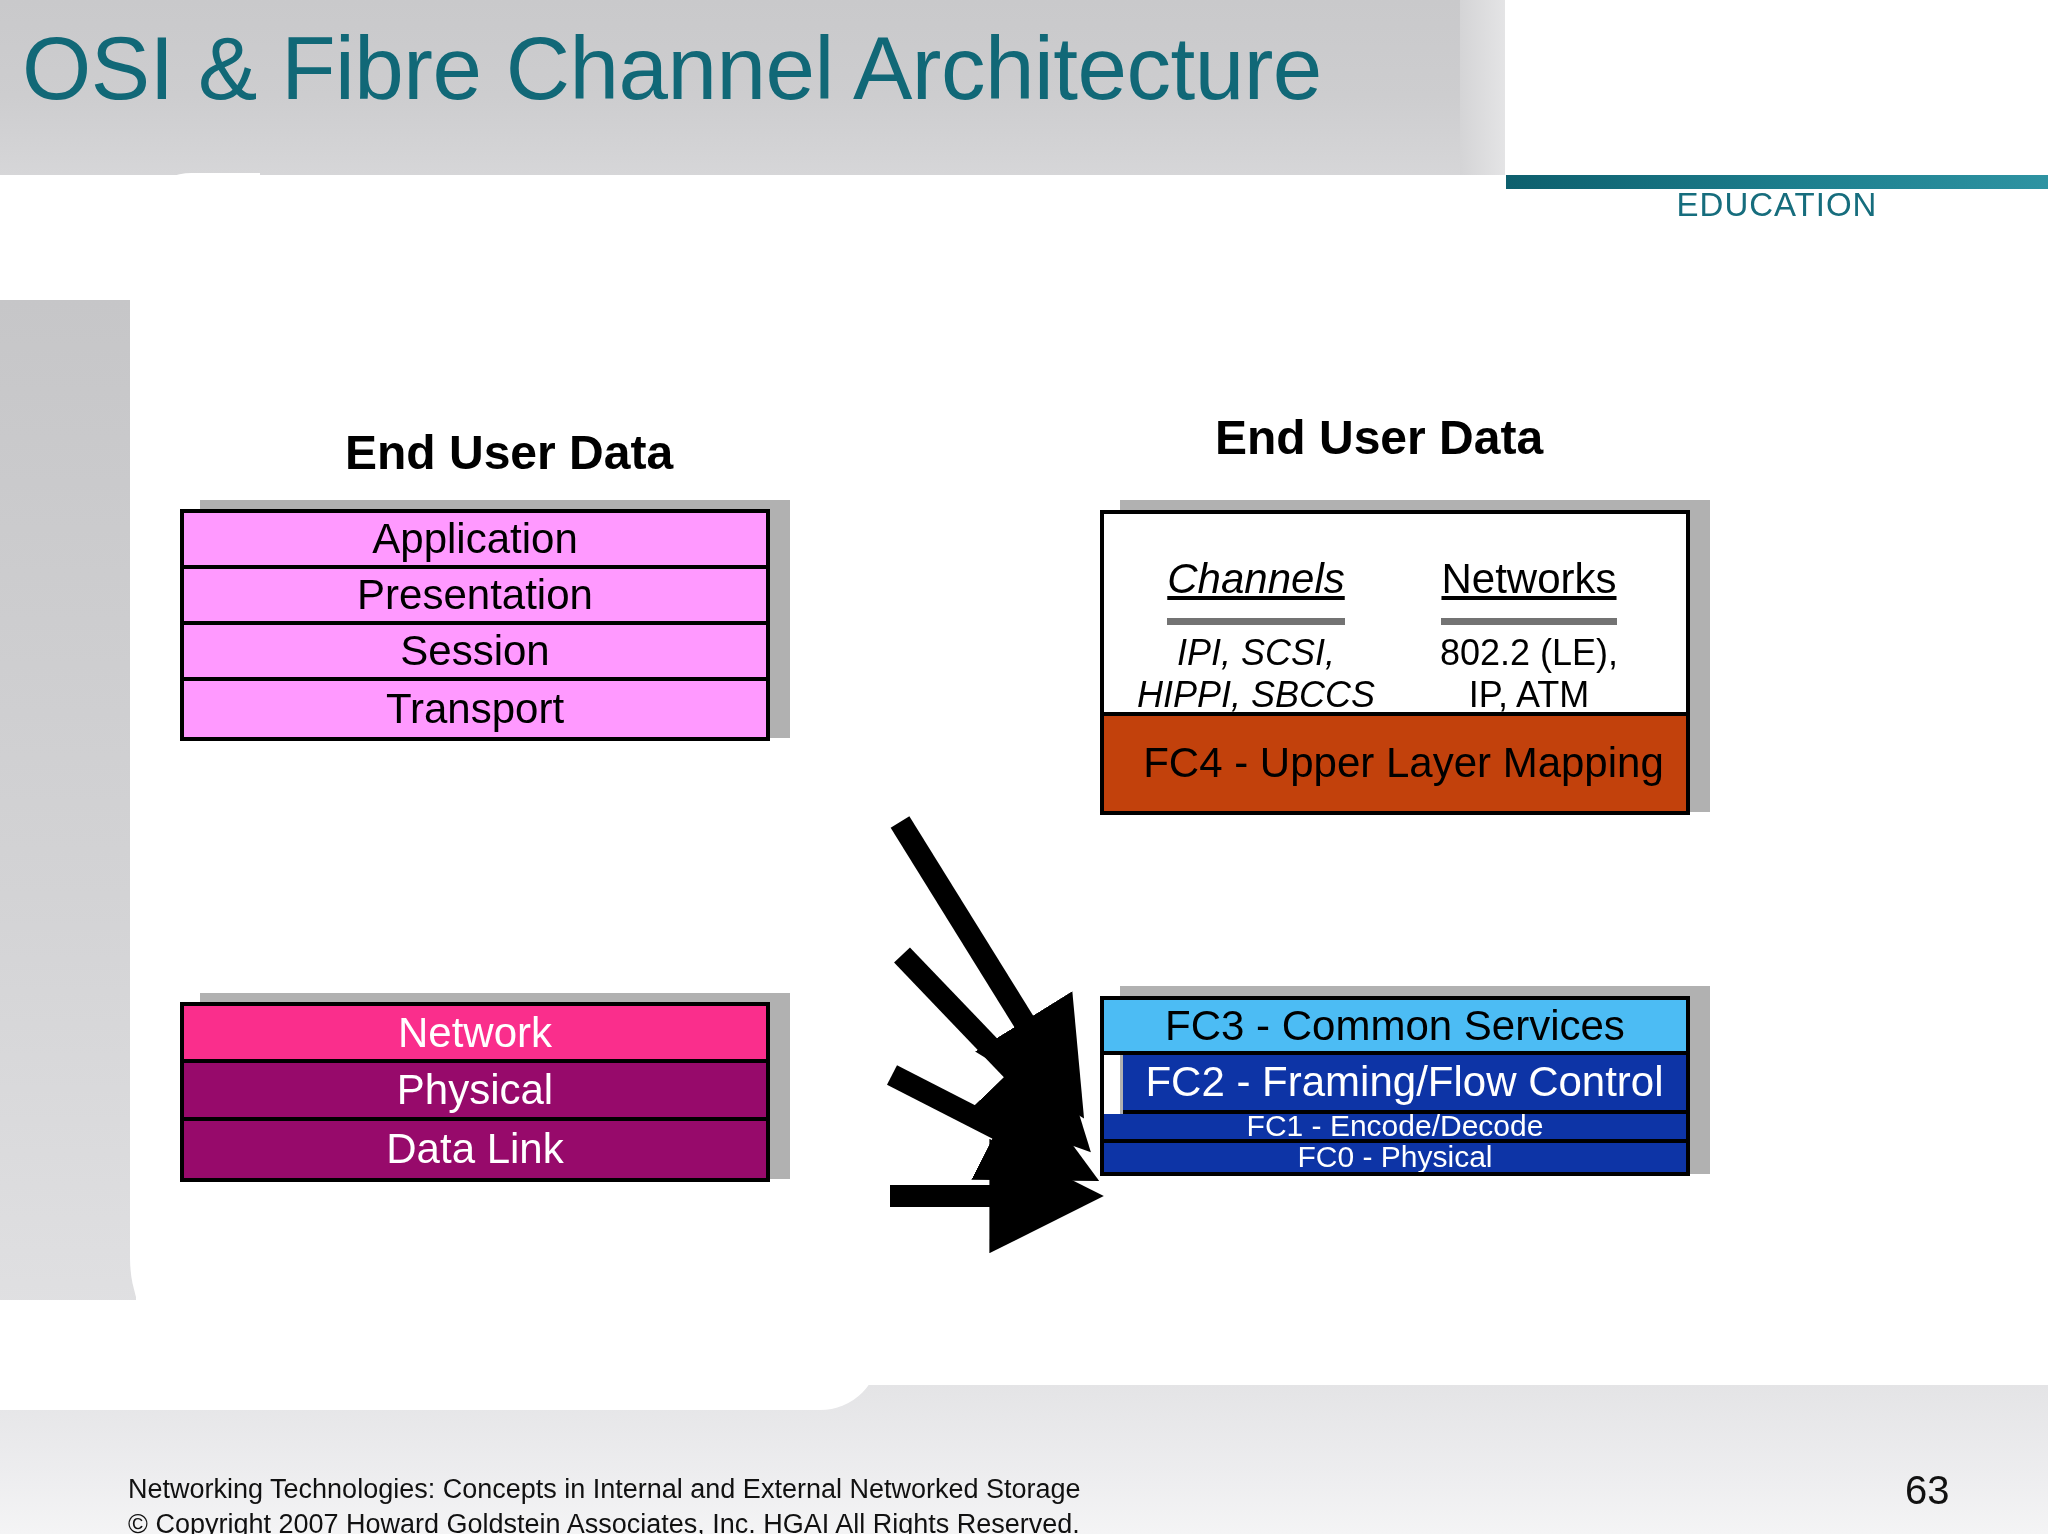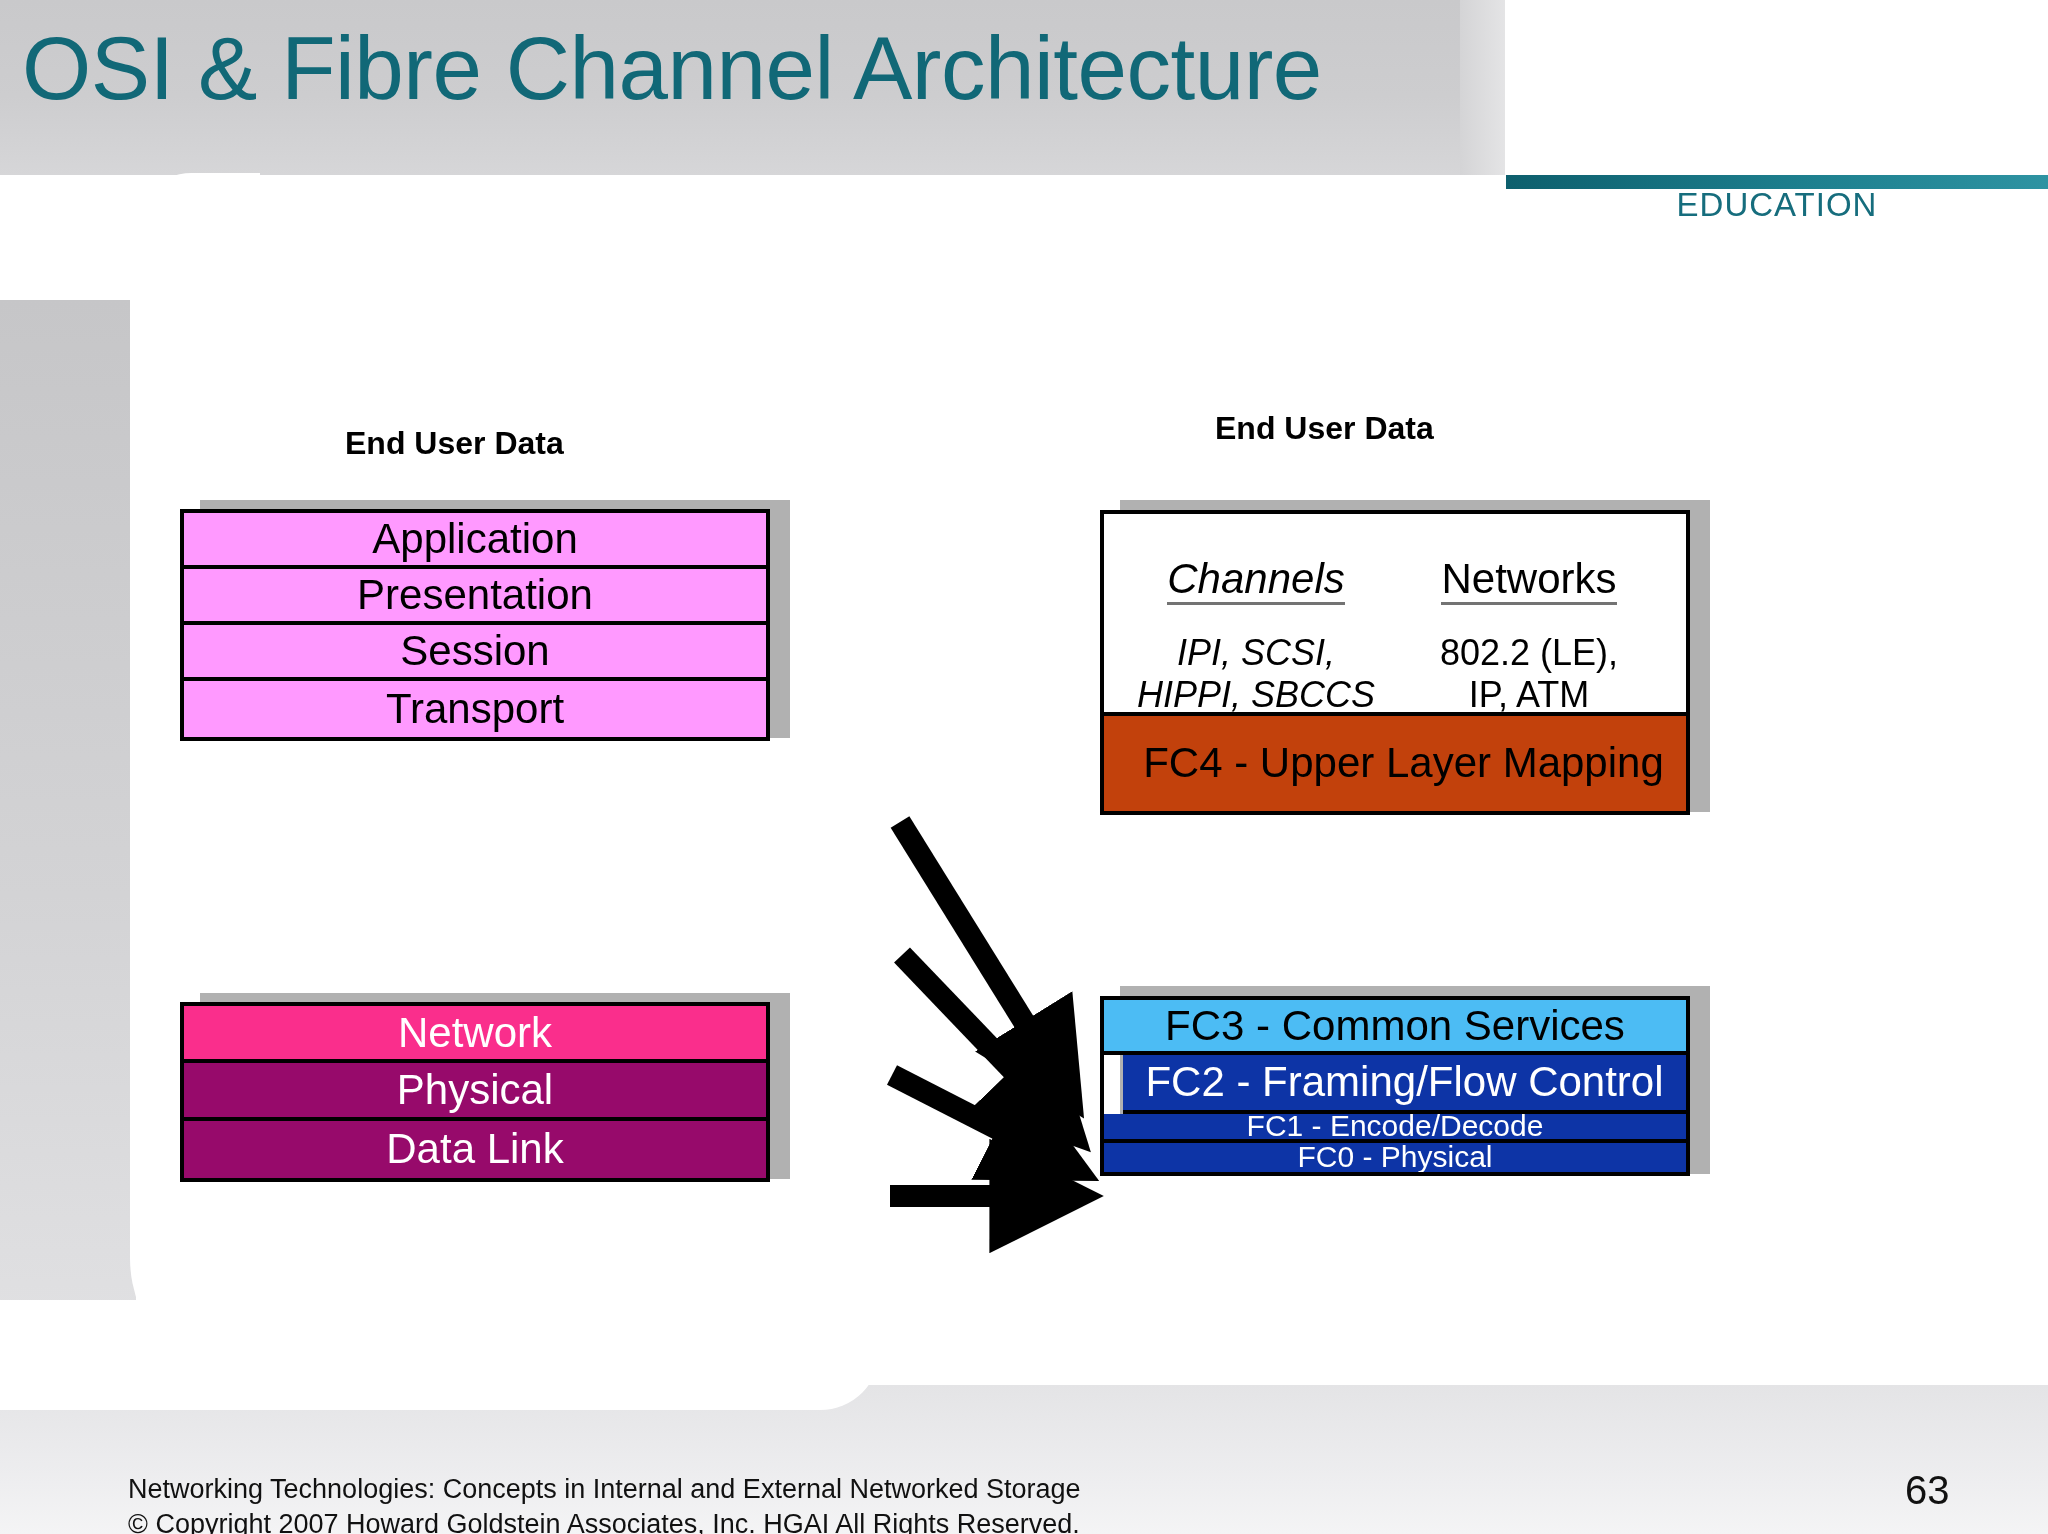--- a/index.html
+++ b/index.html
@@ -94,21 +94,21 @@
     width: 542px;
     text-align: center;
     font-size: 33px;
     color: #166d7d;
     letter-spacing: 1px;
   }
 
   
   .stack-heading {
     position: absolute;
-    font-size: 32px;
+    font-size: 48px;
     color: #000000;
     font-weight: bold;
     white-space: nowrap;
   }
   .heading-left  { left: 345px; top: 425px; }
   .heading-right { left: 1215px; top: 410px; }
 
   
   .shadow {
     position: absolute;
@@ -170,23 +170,24 @@
     position: absolute;
     text-align: center;
     font-size: 36px;
     color: #000000;
     line-height: 1.18;
   }
   .ulp-col.left  { left: 18px;  width: 268px; }
   .ulp-col.right { left: 300px; width: 250px; }
   .ulp-head {
     display: inline-block;
-    border-bottom: 3px solid #737373;
-    padding-bottom: 2px;
+    border-bottom: 7px solid #737373;
+    padding-bottom: 18px;
     font-size: 38px;
+    text-decoration: underline;
   }
   .ital { font-style: italic; }
 
   
   .arrows { position: absolute; left: 0; top: 0; }
 
   
   .footer-text {
     position: absolute;
     left: 128px; top: 1472px;

